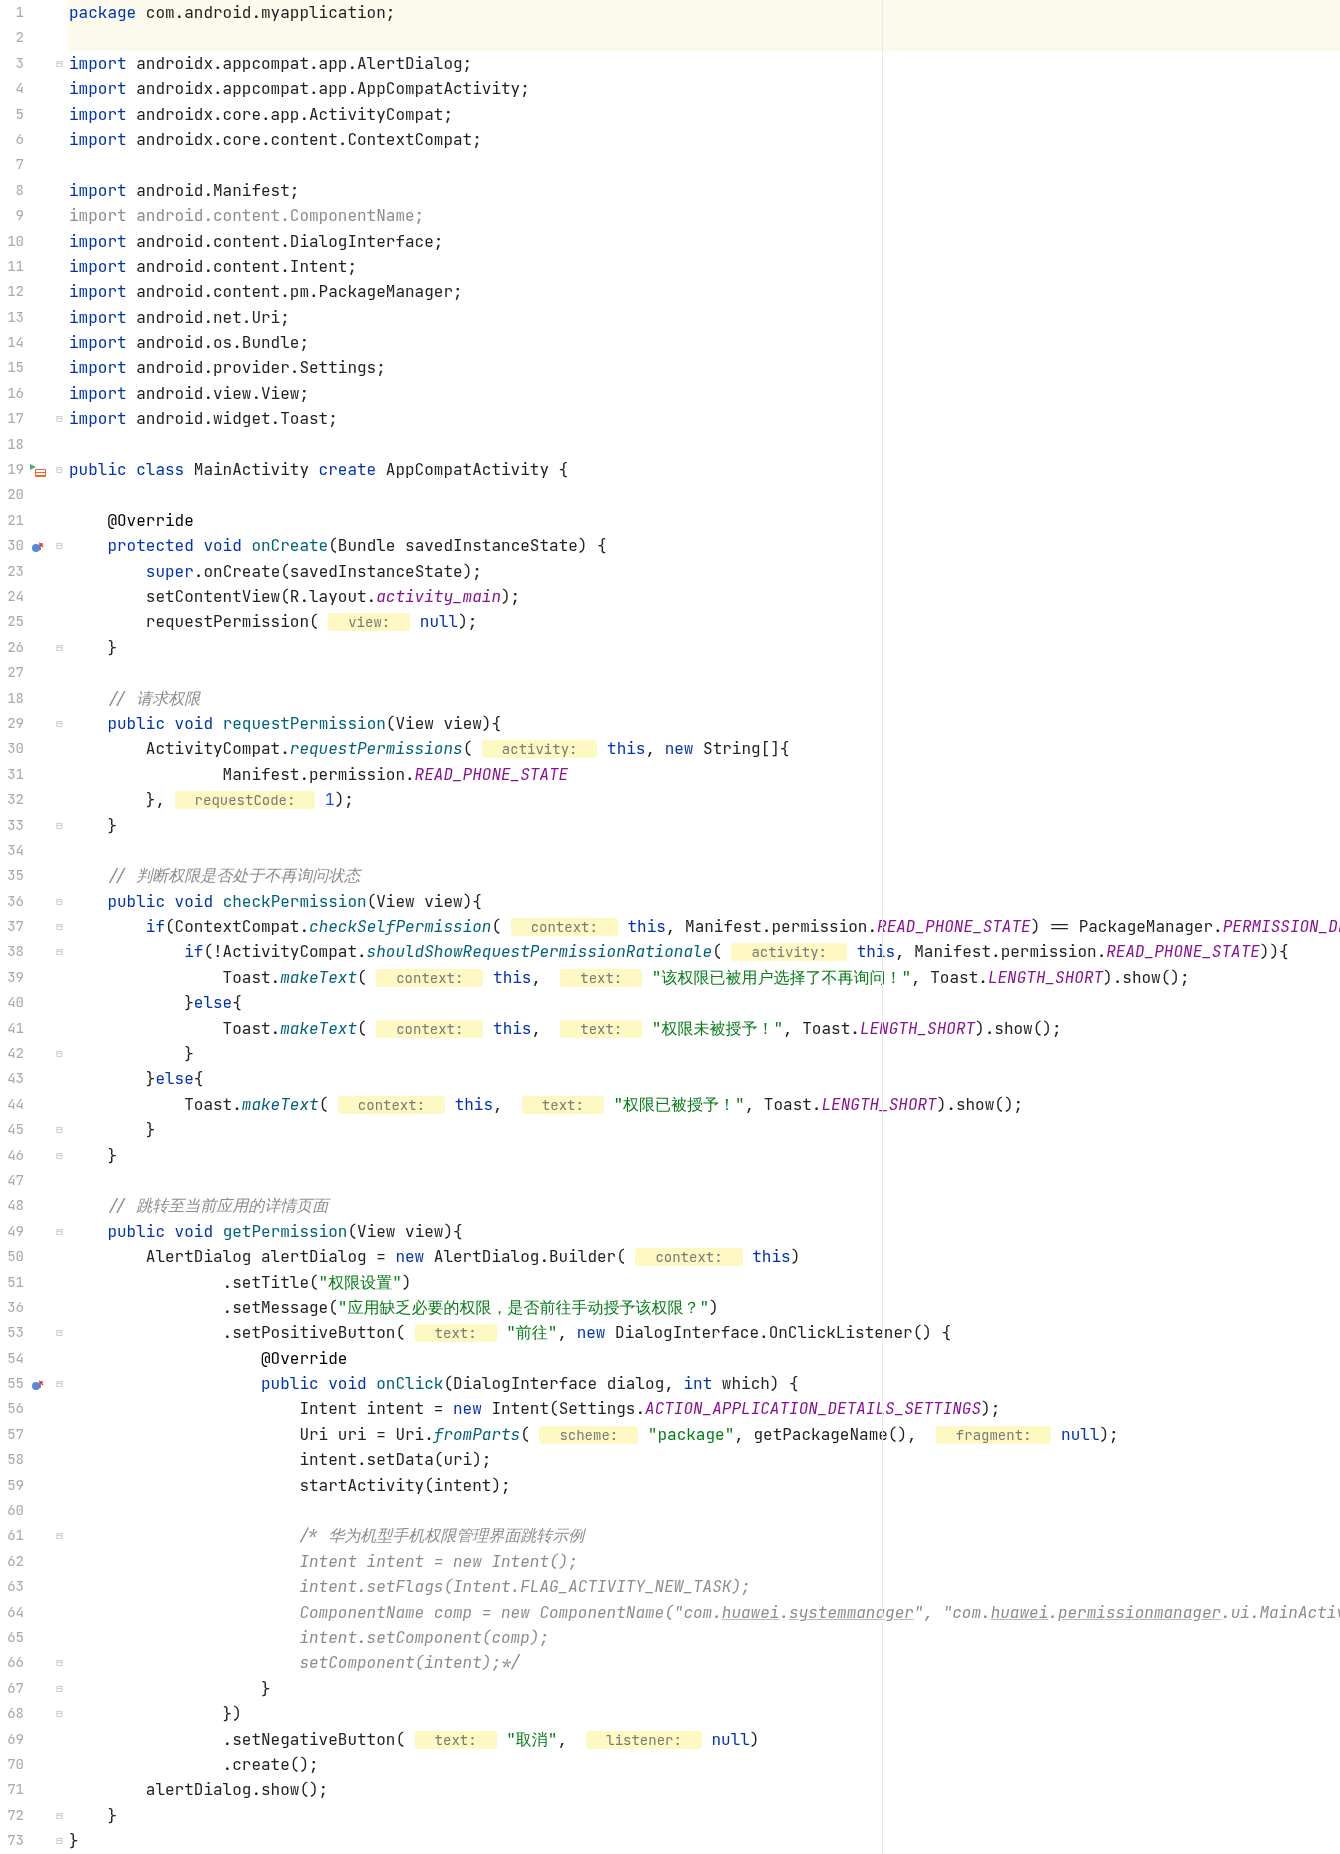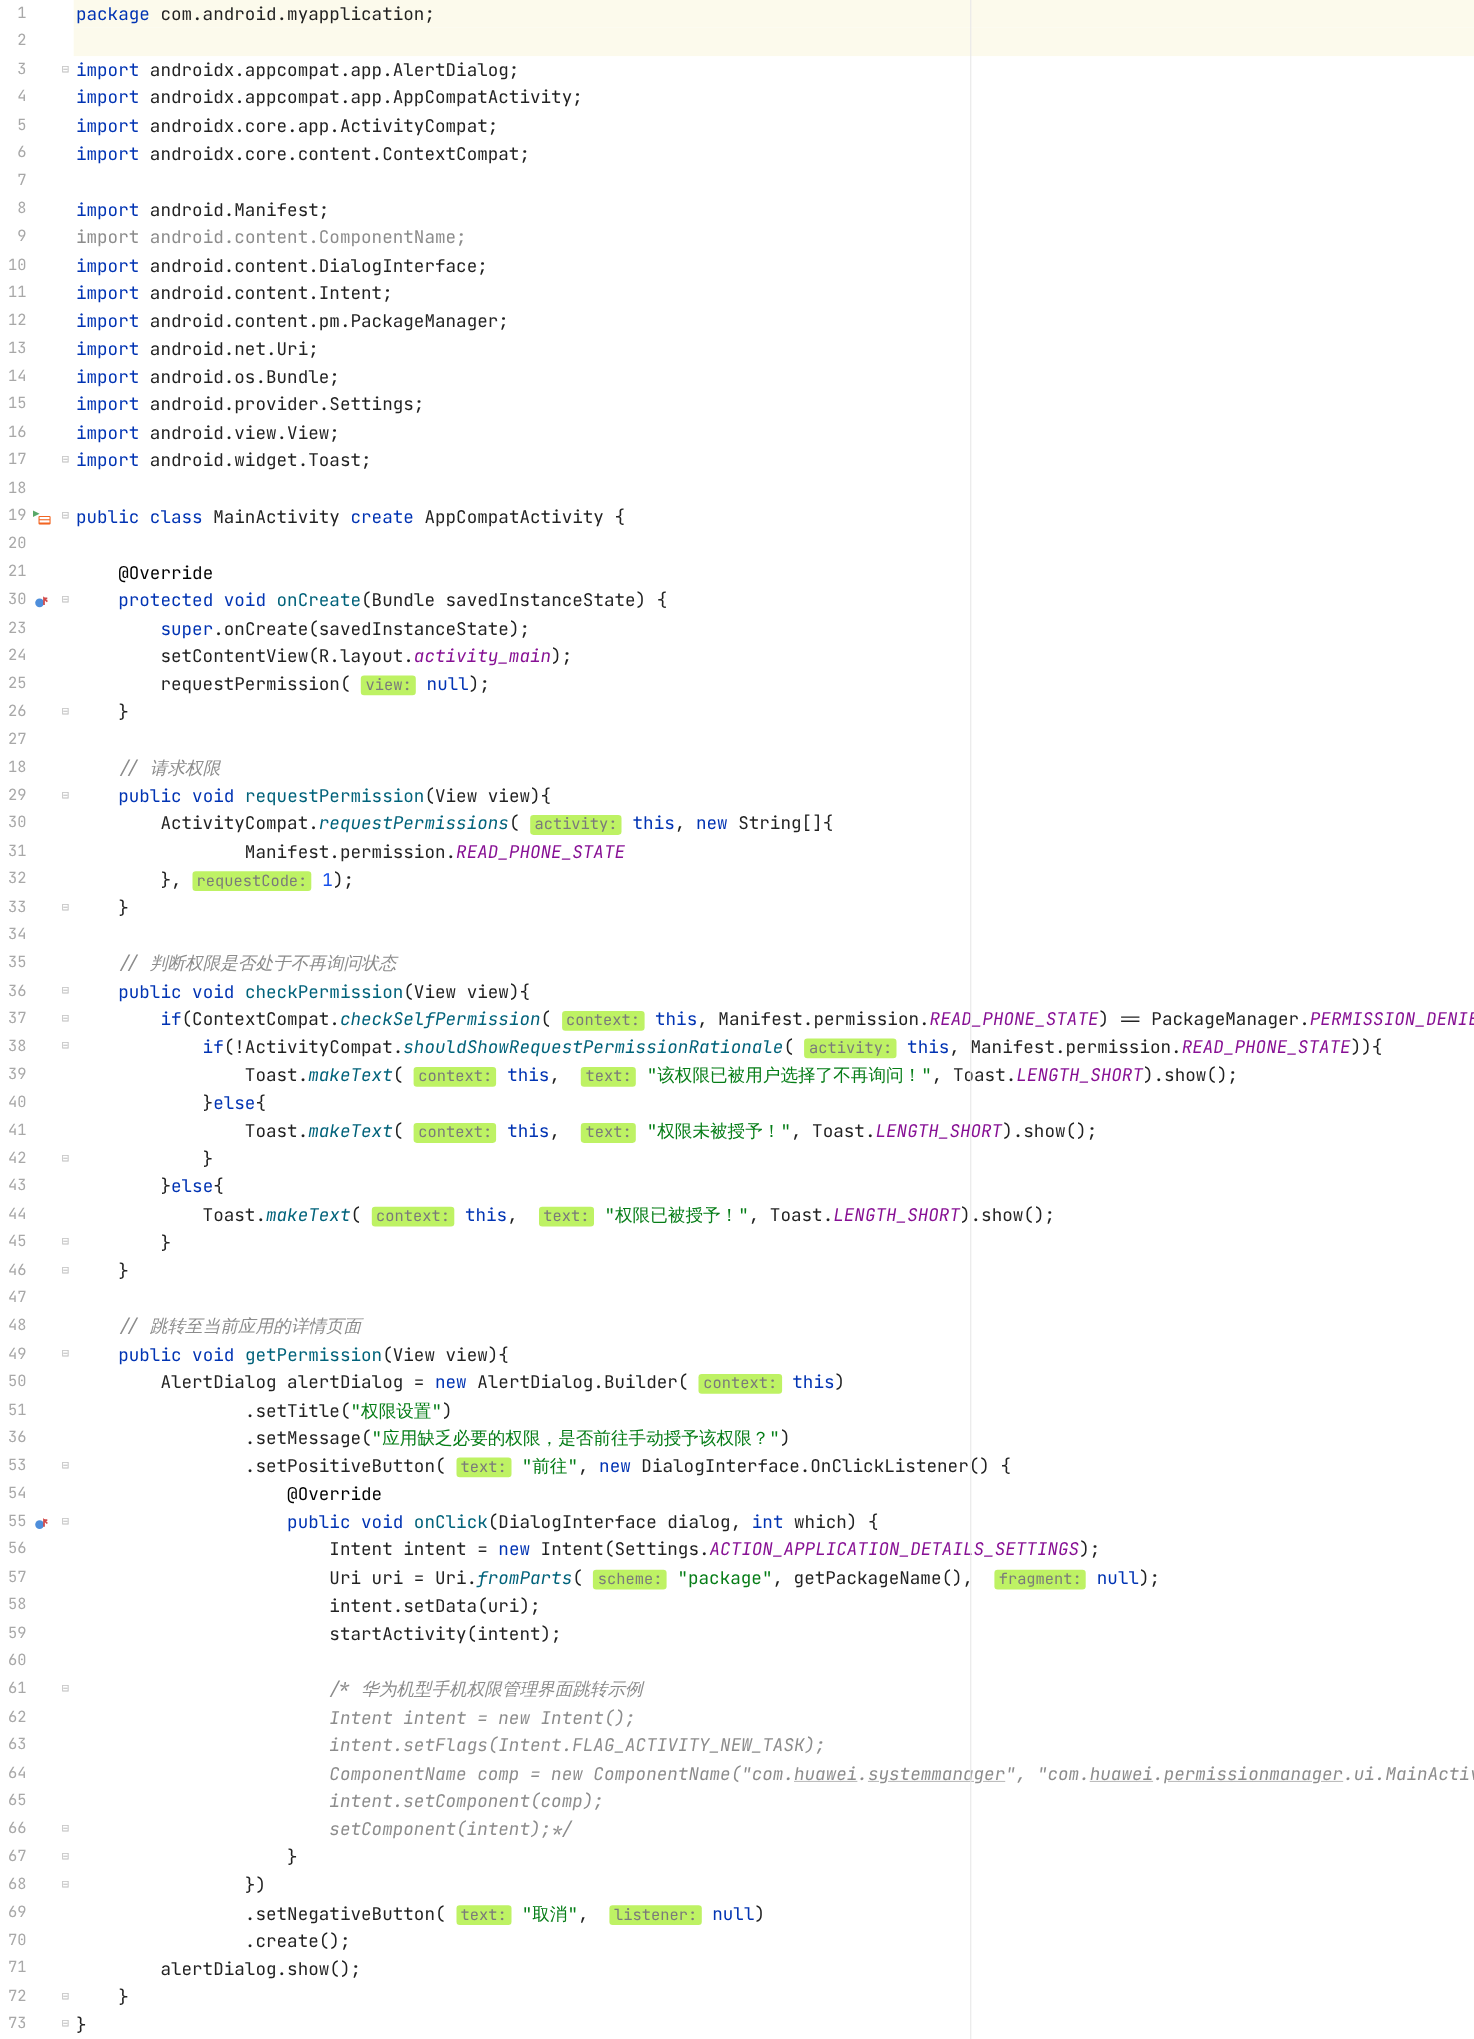--- a/index.html
+++ b/index.html
@@ -62,21 +62,21 @@
 
   
   .kw   { color: #0033b3; text-align: right; }
   .str  { color: #067d17; }
   .num  { color: #1750eb; }
   .ann  { color: #000000; }
   .com  { color: #8c8c8c; font-style: italic; }
   .fld  { color: #871094; font-style: italic; }
   .mtd  { color: #00627a; }
   .mtdi { color: #00627a; font-style: italic; }
-  .hint { color: #7a7a7a; background: #bef264; padding: 0 4px; border-radius: 3px; font-size: 14px; }
+  .hint { color: #7a7a7a; background: #fef9c3; padding: 0 20px; border-radius: 3px; font-size: 14px; }
   .grey { color: #8c8c8c; }
   .u    { text-decoration: underline; text-decoration-color: #bdbdbd; }
   .ic-run { position:absolute; left:2px; top:6px; width:18px; height:14px; }
   .ic-ov  { position:absolute; left:4px; top:6px; width:14px; height:14px; }
 </style>
 </head>
 <body>
 
 <div class="editor">
   <div class="gutter" id="gutter">

